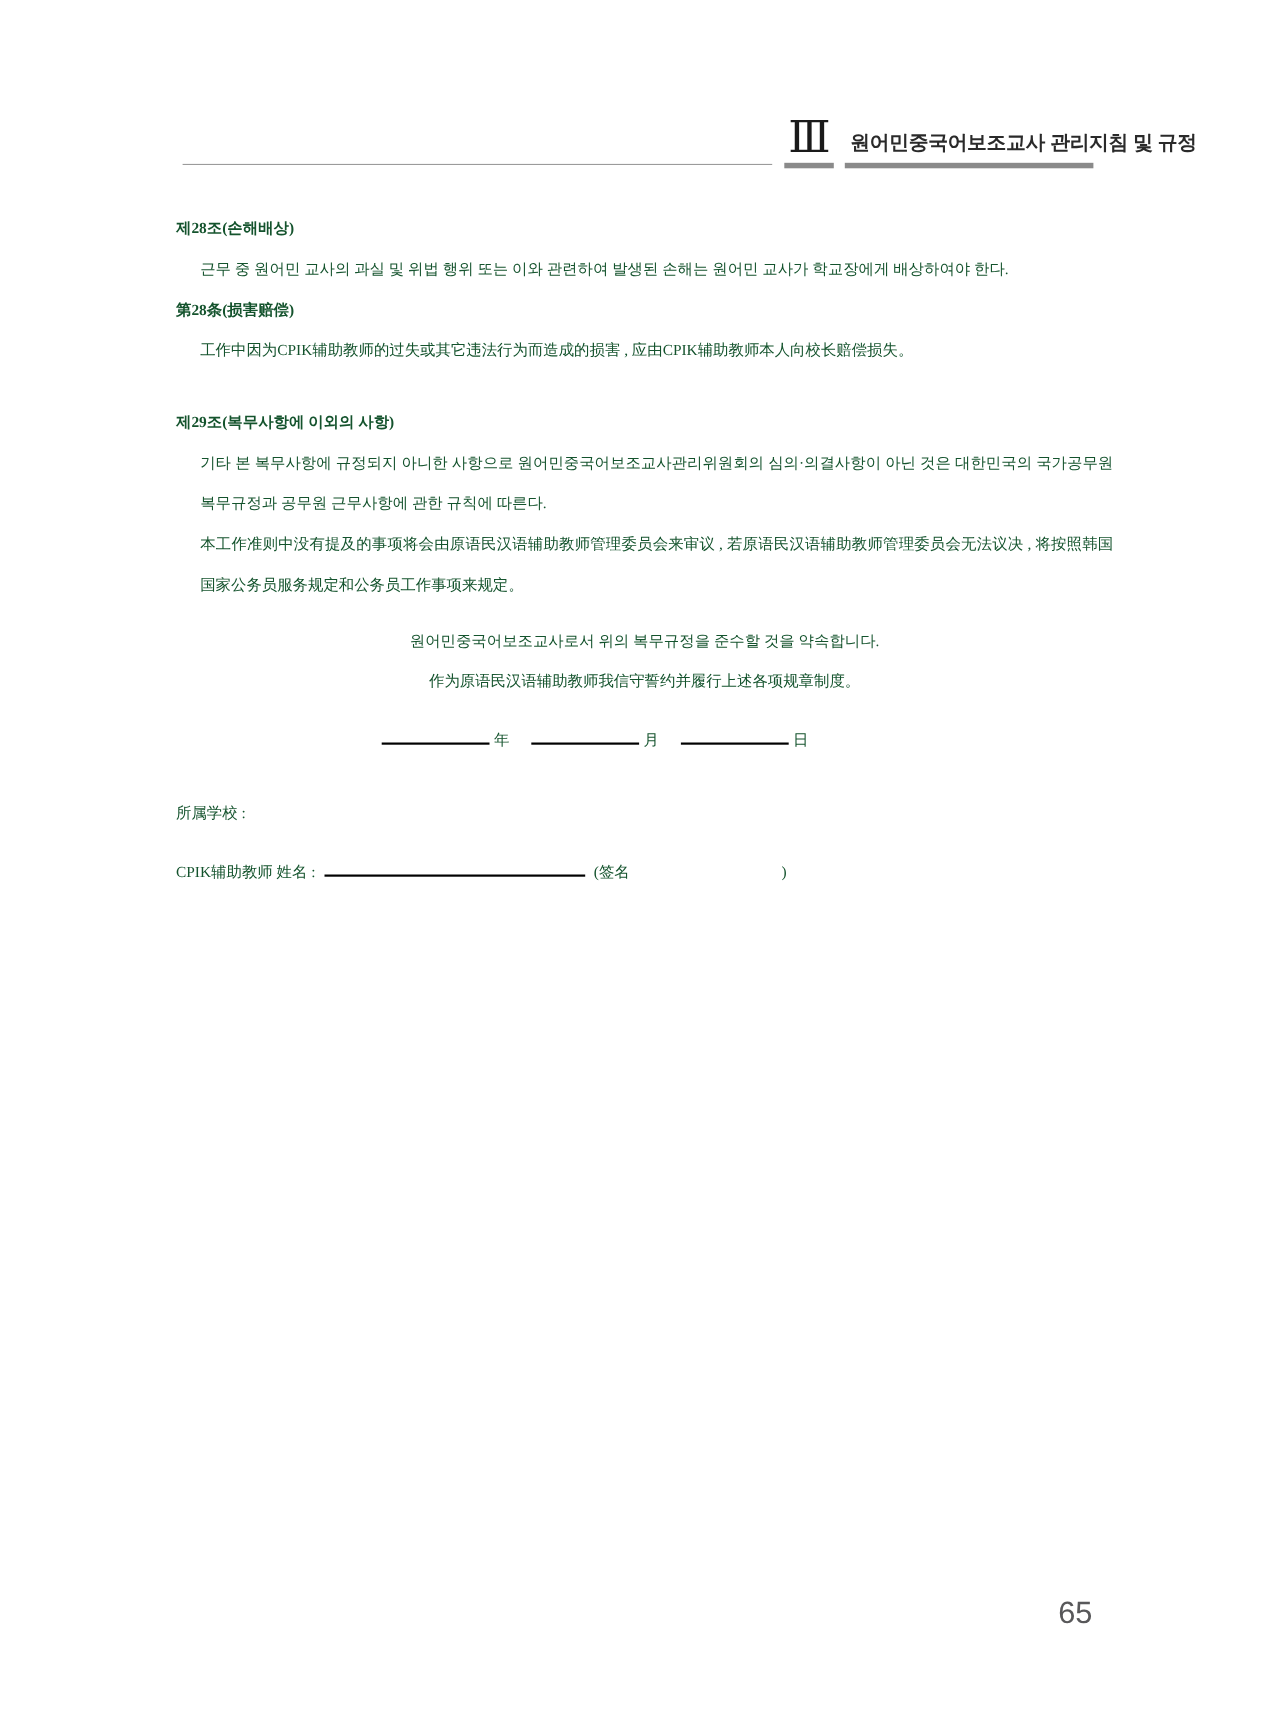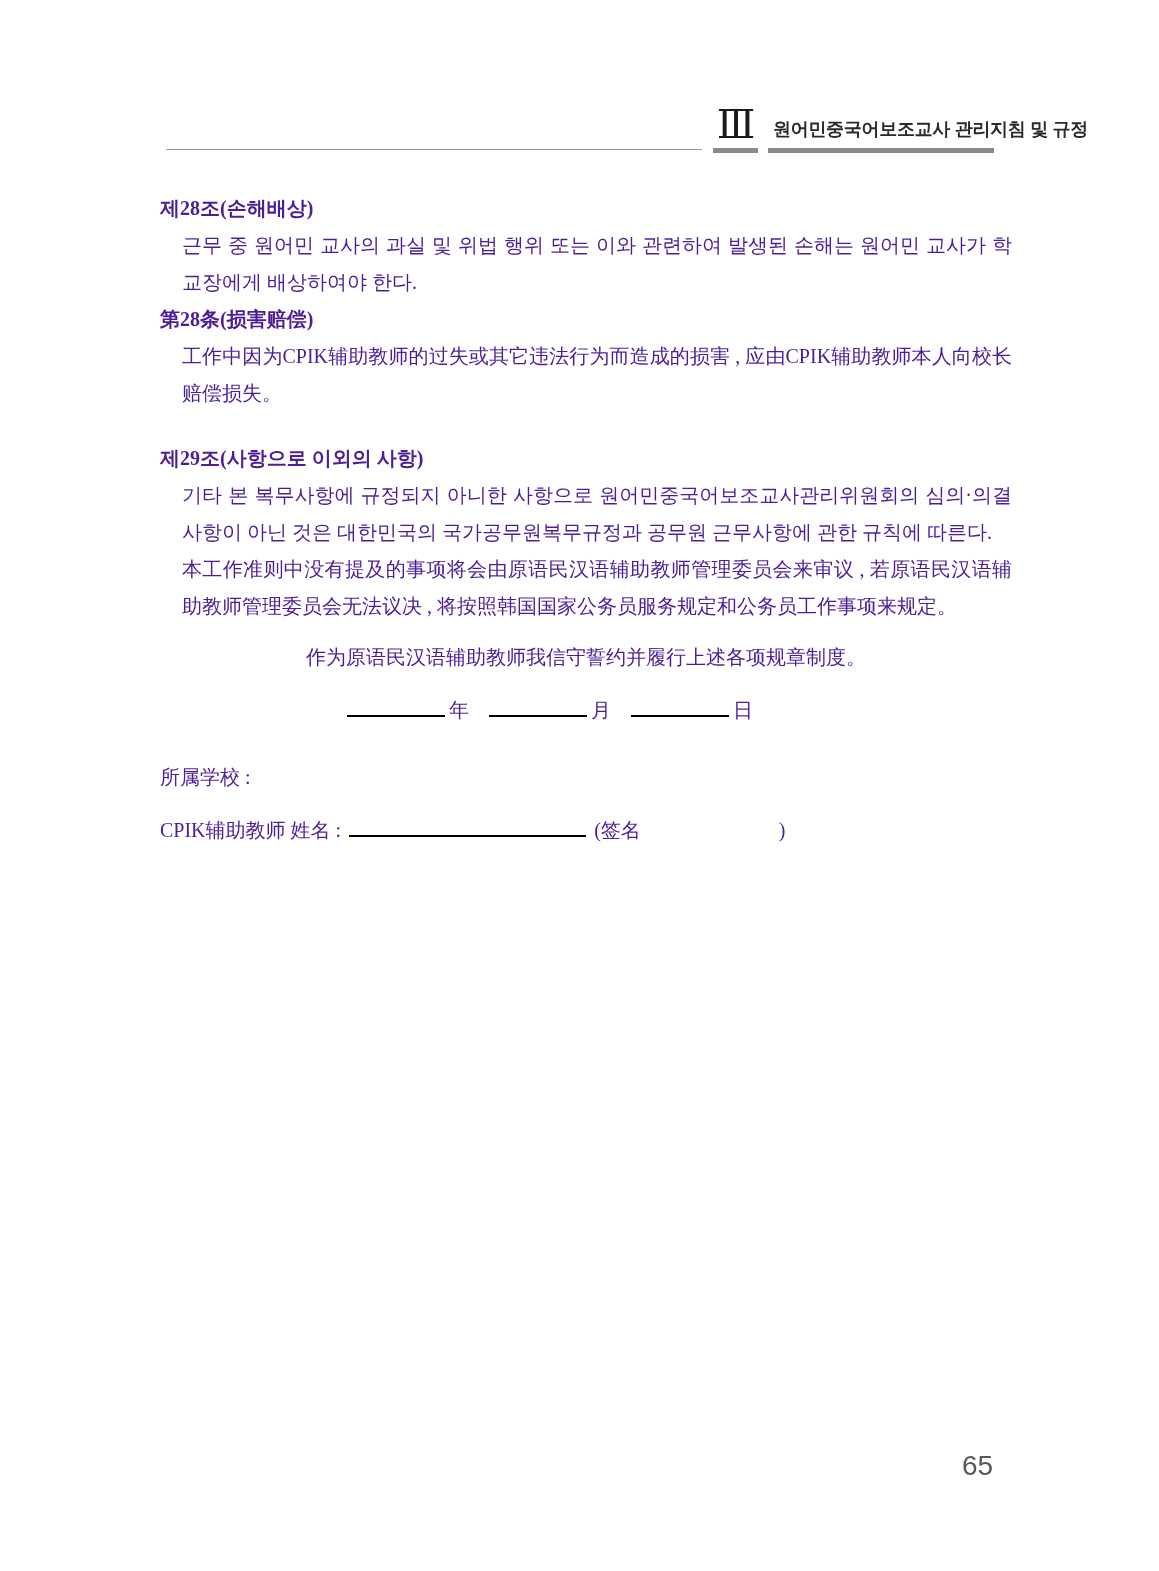--- a/index.html
+++ b/index.html
@@ -64,23 +64,23 @@
     height: 5px;
     background: #8a8a8a;
   }
 
   
   .content {
     position: absolute;
     left: 160px;
     top: 190px;
     width: 852px;
-    font-size: 20px;
+    font-size: 14px;
     line-height: 37px;
-    color: #4c1d95;
+    color: #14532d;
   }
   .heading {
     font-weight: bold;
   }
   .para {
     margin: 0;
     padding-left: 22px;
     text-align: justify;
   }
   .section-b {
@@ -158,26 +158,27 @@
   <div class="content">
 
     <div class="section-a">
       <div class="heading">제28조(손해배상)</div>
       <p class="para">근무 중 원어민 교사의 과실 및 위법 행위 또는 이와 관련하여 발생된 손해는 원어민 교사가 학교장에게 배상하여야 한다.</p>
       <div class="heading">第28条(损害赔偿)</div>
       <p class="para">工作中因为CPIK辅助教师的过失或其它违法行为而造成的损害 , 应由CPIK辅助教师本人向校长赔偿损失。</p>
     </div>
 
     <div class="section-b">
-      <div class="heading">제29조(사항으로 이외의 사항)</div>
+      <div class="heading">제29조(복무사항에 이외의 사항)</div>
       <p class="para">기타 본 복무사항에 규정되지 아니한 사항으로 원어민중국어보조교사관리위원회의 심의·의결사항이 아닌 것은 대한민국의 국가공무원복무규정과 공무원 근무사항에 관한 규칙에 따른다.</p>
       <p class="para">本工作准则中没有提及的事项将会由原语民汉语辅助教师管理委员会来审议 , 若原语民汉语辅助教师管理委员会无法议决 , 将按照韩国国家公务员服务规定和公务员工作事项来规定。</p>
     </div>
 
     <div class="pledge">
+      <div class="pledge-line">원어민중국어보조교사로서 위의 복무규정을 준수할 것을 약속합니다.</div>
       <div class="pledge-line">作为原语民汉语辅助教师我信守誓约并履行上述各项规章制度。</div>
     </div>
 
     <div class="date-row">
       <span class="blank-line"></span><span class="date-char">年</span><span class="blank-line"></span><span class="date-char">月</span><span class="blank-line"></span><span class="date-char last">日</span>
     </div>
 
     <div class="school-row">
       <span>所属学校 :</span>
     </div>

